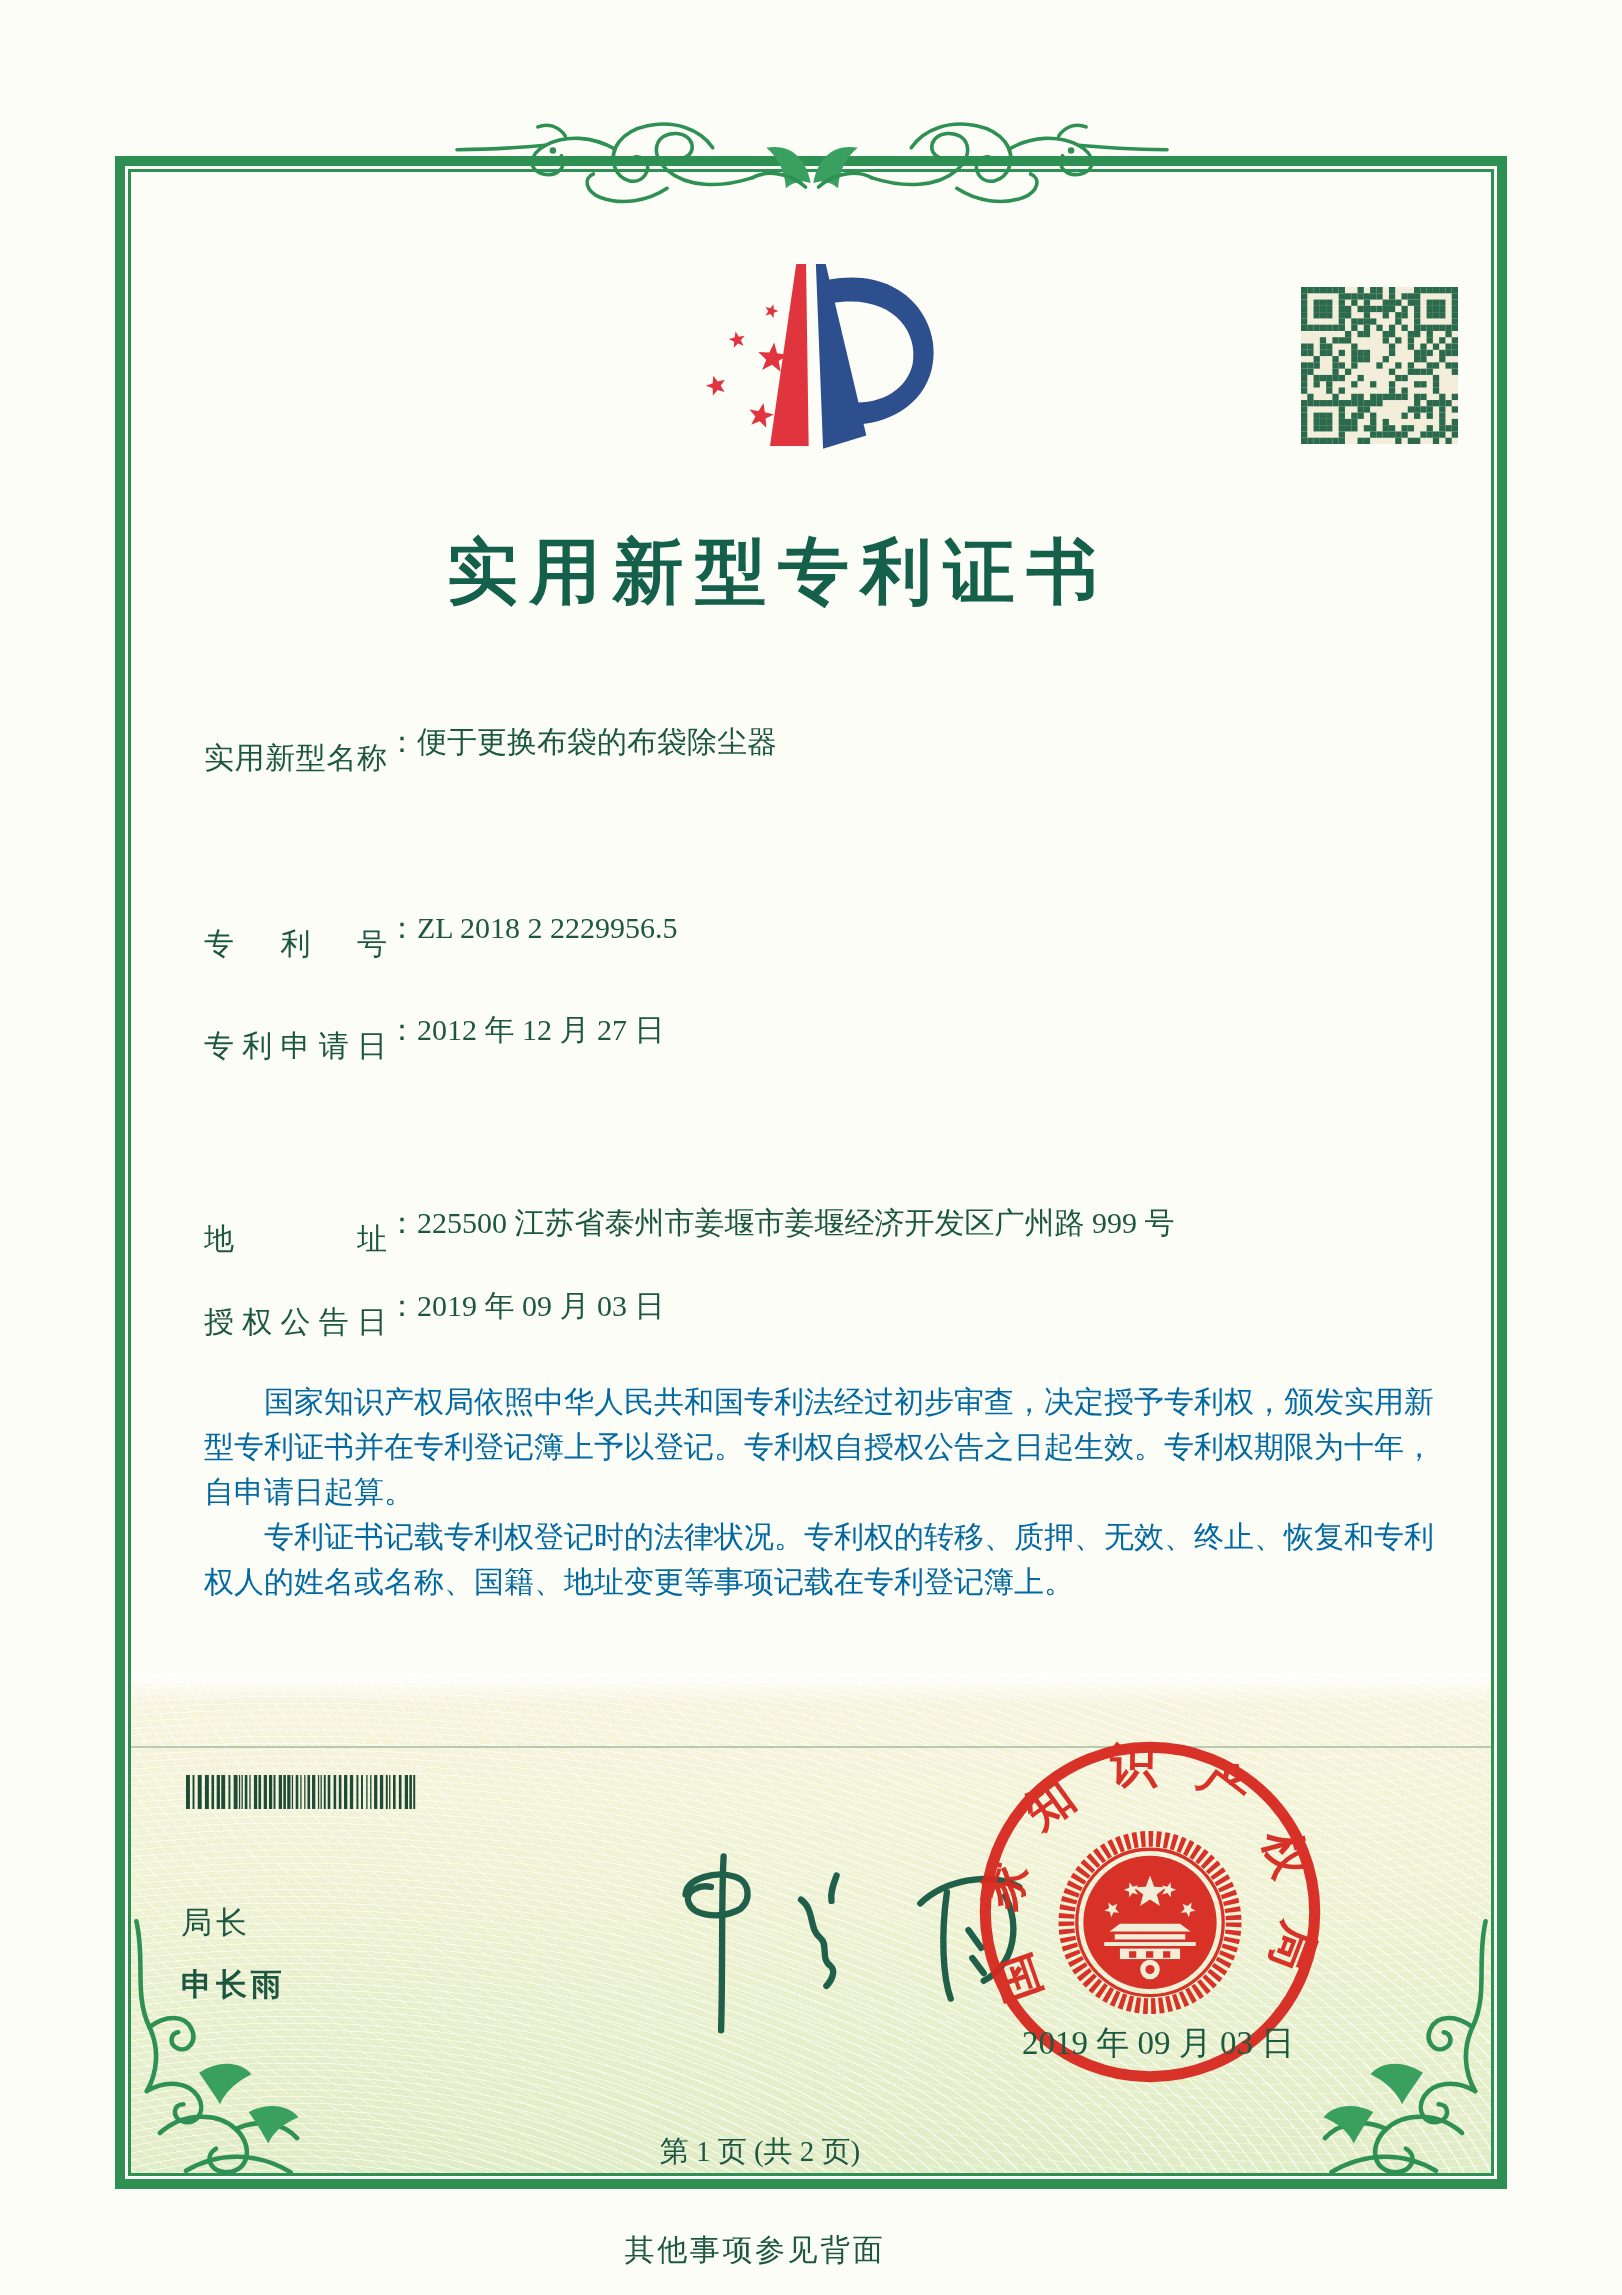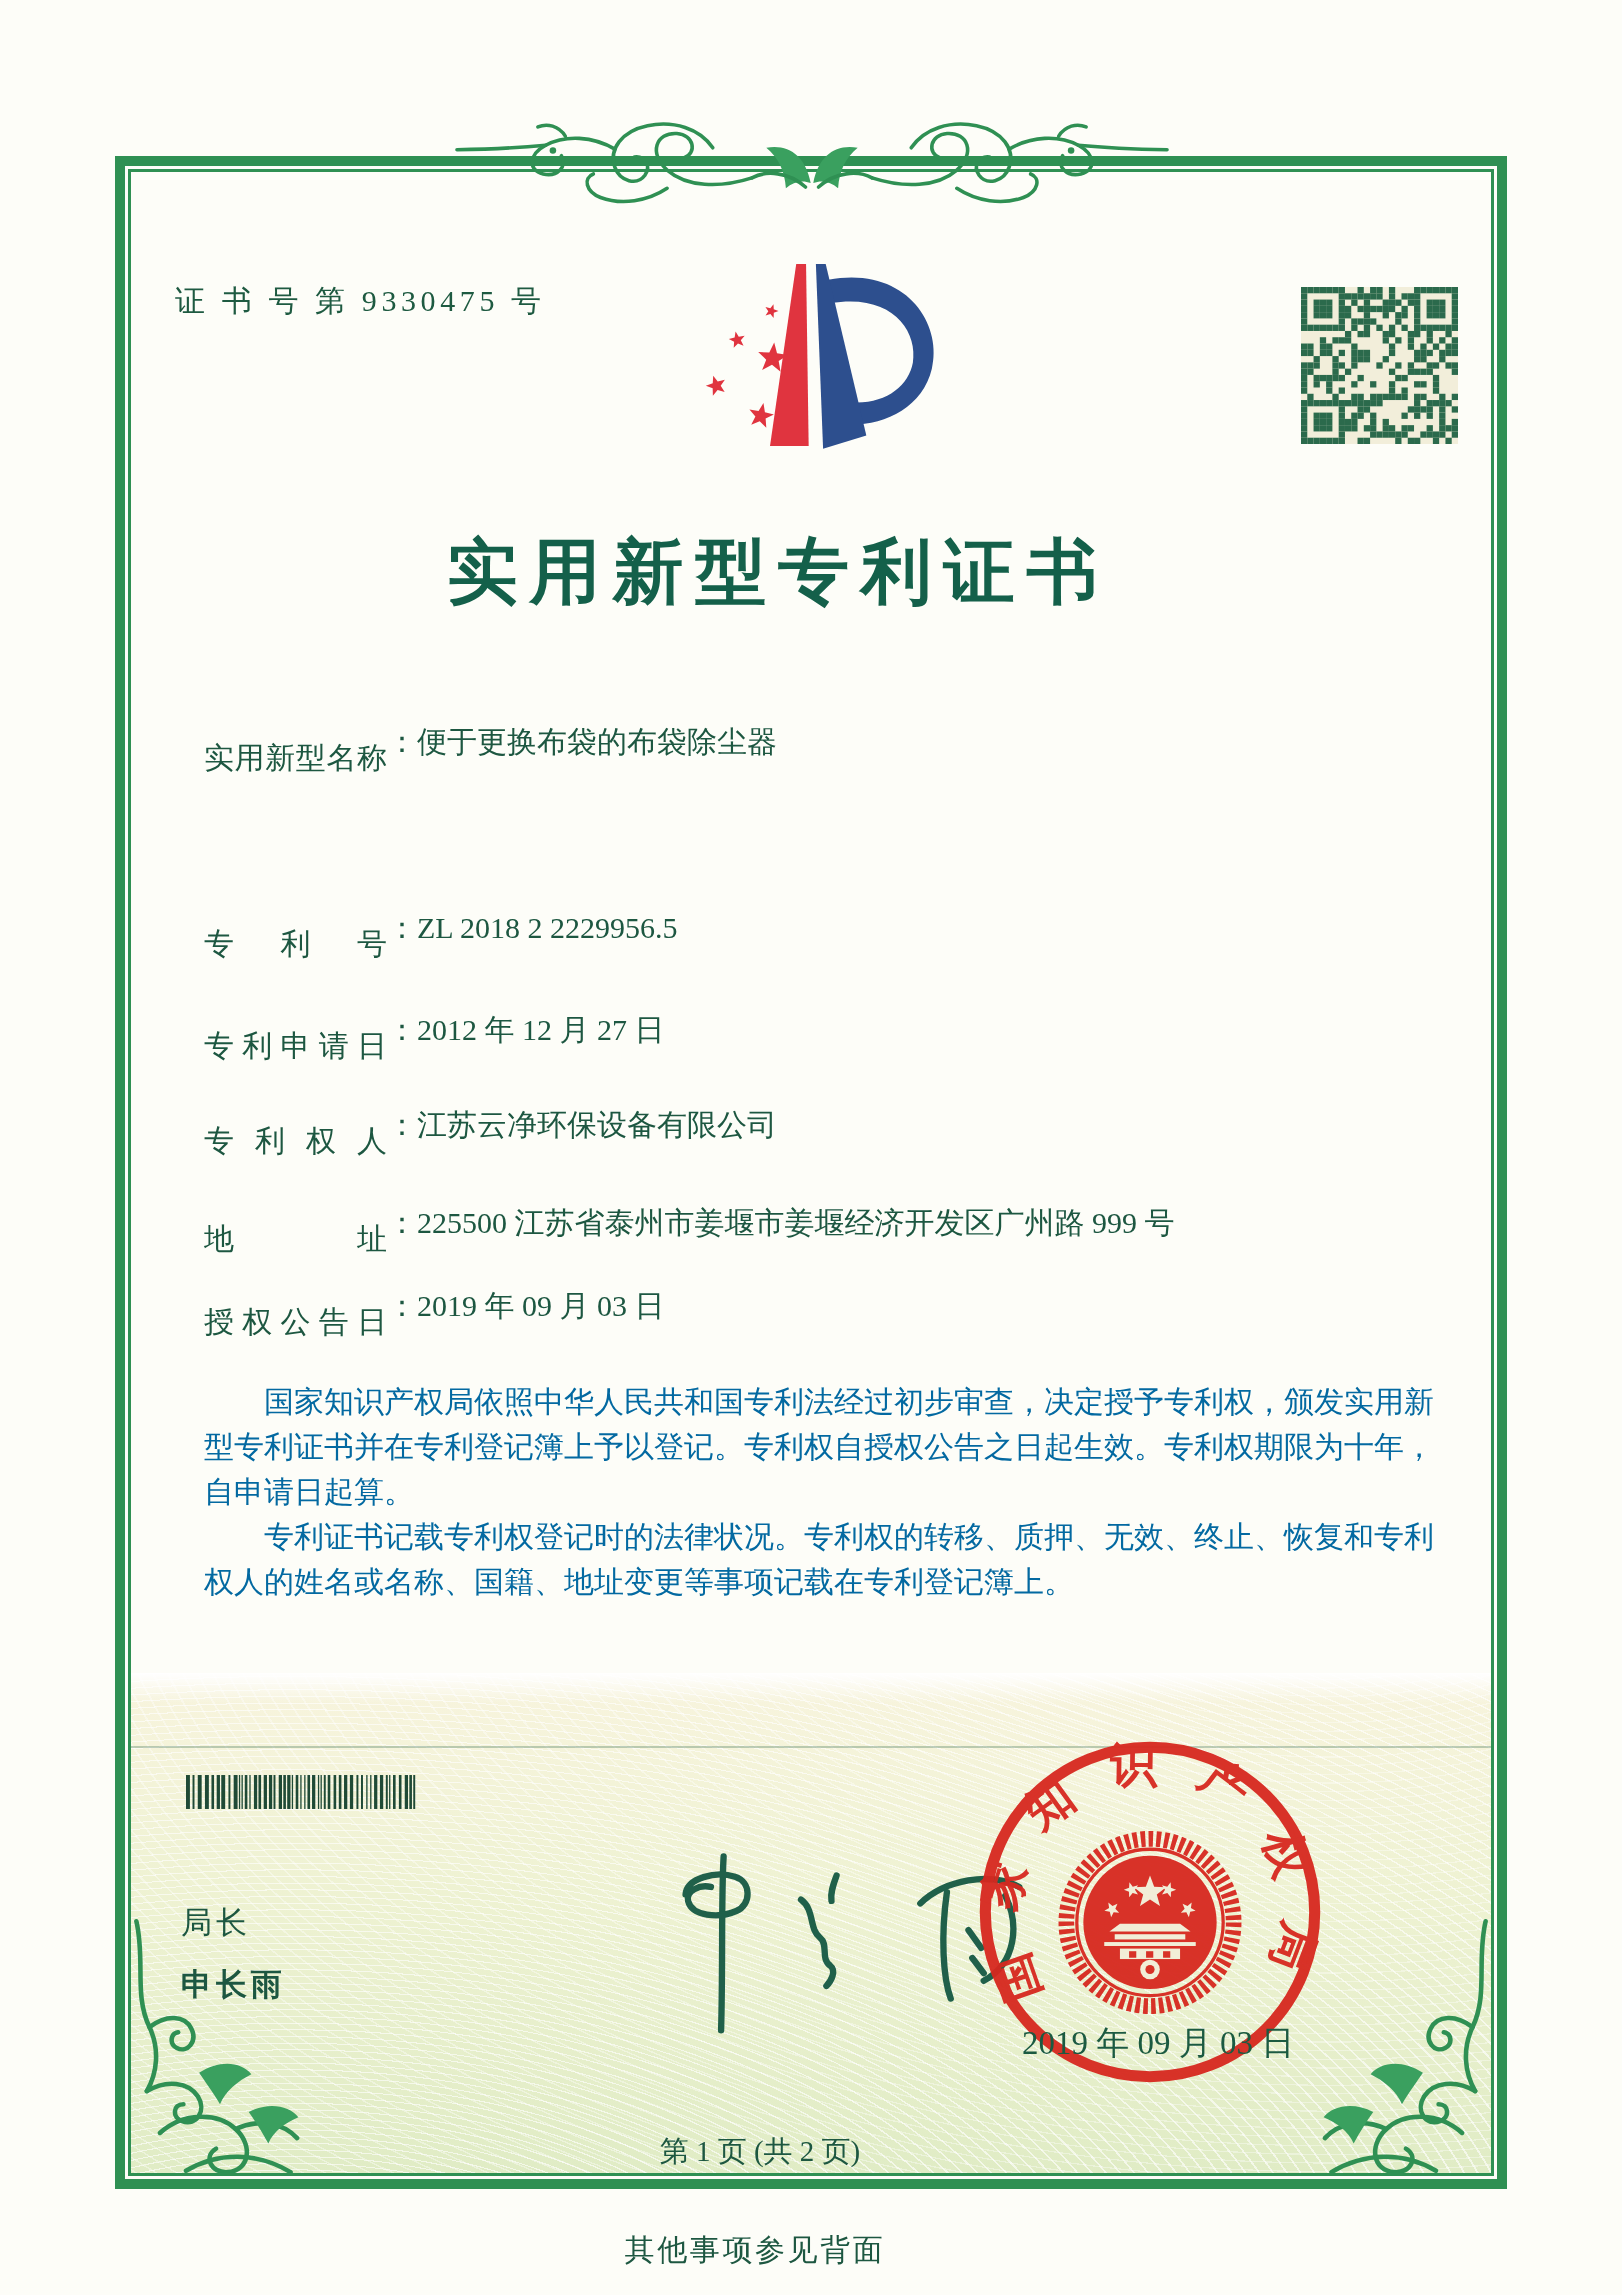--- a/index.html
+++ b/index.html
@@ -96,21 +96,20 @@
       <path d="M42,168 C68,148 96,150 106,170 C116,190 100,208 84,200 C72,194 74,178 86,176"></path>
       <path d="M38,266 C68,248 102,252 116,274 C130,296 114,320 92,312 C76,306 78,286 94,286"></path>
       <path d="M58,330 C94,298 146,298 174,324 C202,350 194,388 162,390 C136,392 124,366 144,354"></path>
       <path d="M98,388 C148,358 208,360 258,390"></path>
       <path d="M174,324 C208,308 246,314 268,338"></path>
       <path d="M118,238 C148,218 182,220 198,240 C178,250 158,266 150,286 C138,266 126,250 118,238 Z" fill="#3aa05f" stroke="none"></path>
       <path d="M194,298 C224,282 256,288 270,306 C250,314 232,328 224,346 C214,328 204,312 194,298 Z" fill="#3aa05f" stroke="none"></path>
     </g>
   </svg>
 
-  <div class="cert-no">证 书 号 第 9330475 号</div>
 
   <svg class="logo" width="249" height="190" viewBox="0 0 380 290">
     <path d="M205,30 C322,8 380,96 363,166 C348,230 280,258 220,250 L228,216 C287,225 327,195 334,157 C342,106 300,50 208,66 Z" fill="#2d4f8e"></path>
     <path d="M156,6 L171,6 L175,284 L116,284 Z" fill="#e0343f"></path>
     <path d="M186,6 L201,6 L263,268 L197,288 Z" fill="#2d4f8e"></path>
     <g id="logo-stars" fill="#e0343f">
         <path d="M121.3,67.5L121.7,75.2L129.0,77.8L121.8,80.7L121.5,88.4L116.6,82.4L109.2,84.6L113.4,78.1L109.0,71.7L116.5,73.6Z"></path>
         <path d="M63.4,109.3L68.3,117.0L77.3,115.6L71.4,122.6L75.6,130.8L67.1,127.4L60.6,133.8L61.2,124.7L53.1,120.5L62.0,118.3Z"></path>
         <path d="M122.4,126.1L126.7,142.5L143.5,144.9L129.2,154.1L132.1,170.7L119.0,160.0L104.0,167.9L110.2,152.1L98.0,140.3L114.9,141.3Z"></path>
         <path d="M29.3,176.7L36.2,185.6L47.1,182.8L40.7,192.1L46.8,201.6L36.0,198.4L28.8,207.1L28.5,195.9L18.0,191.8L28.6,188.0Z"></path>
@@ -445,23 +444,20 @@
 
   <div class="frow" style="top:722px">
     <span class="flabel">实用新型名称</span><span>：</span><span>便于更换布袋的布袋除尘器</span>
   </div>
   <div class="frow" style="top:908px">
     <span class="flabel">专利号</span><span>：</span><span>ZL 2018 2 2229956.5</span>
   </div>
   <div class="frow" style="top:1010px">
     <span class="flabel">专利申请日</span><span>：</span><span>2012 年 12 月 27 日</span>
   </div>
-  <div class="frow" style="top:1105px">
-    <span class="flabel">专利权人</span><span>：</span><span>江苏云净环保设备有限公司</span>
-  </div>
   <div class="frow" style="top:1203px">
     <span class="flabel">地址</span><span>：</span><span>225500 江苏省泰州市姜堰市姜堰经济开发区广州路 999 号</span>
   </div>
   <div class="frow" style="top:1286px">
     <span class="flabel">授权公告日</span><span>：</span><span>2019 年 09 月 03 日</span>
   </div>
 
   <div class="body-text">
     <p>国家知识产权局依照中华人民共和国专利法经过初步审查，决定授予专利权，颁发实用新型专利证书并在专利登记簿上予以登记。专利权自授权公告之日起生效。专利权期限为十年，自申请日起算。</p>
     <p>专利证书记载专利权登记时的法律状况。专利权的转移、质押、无效、终止、恢复和专利权人的姓名或名称、国籍、地址变更等事项记载在专利登记簿上。</p>

